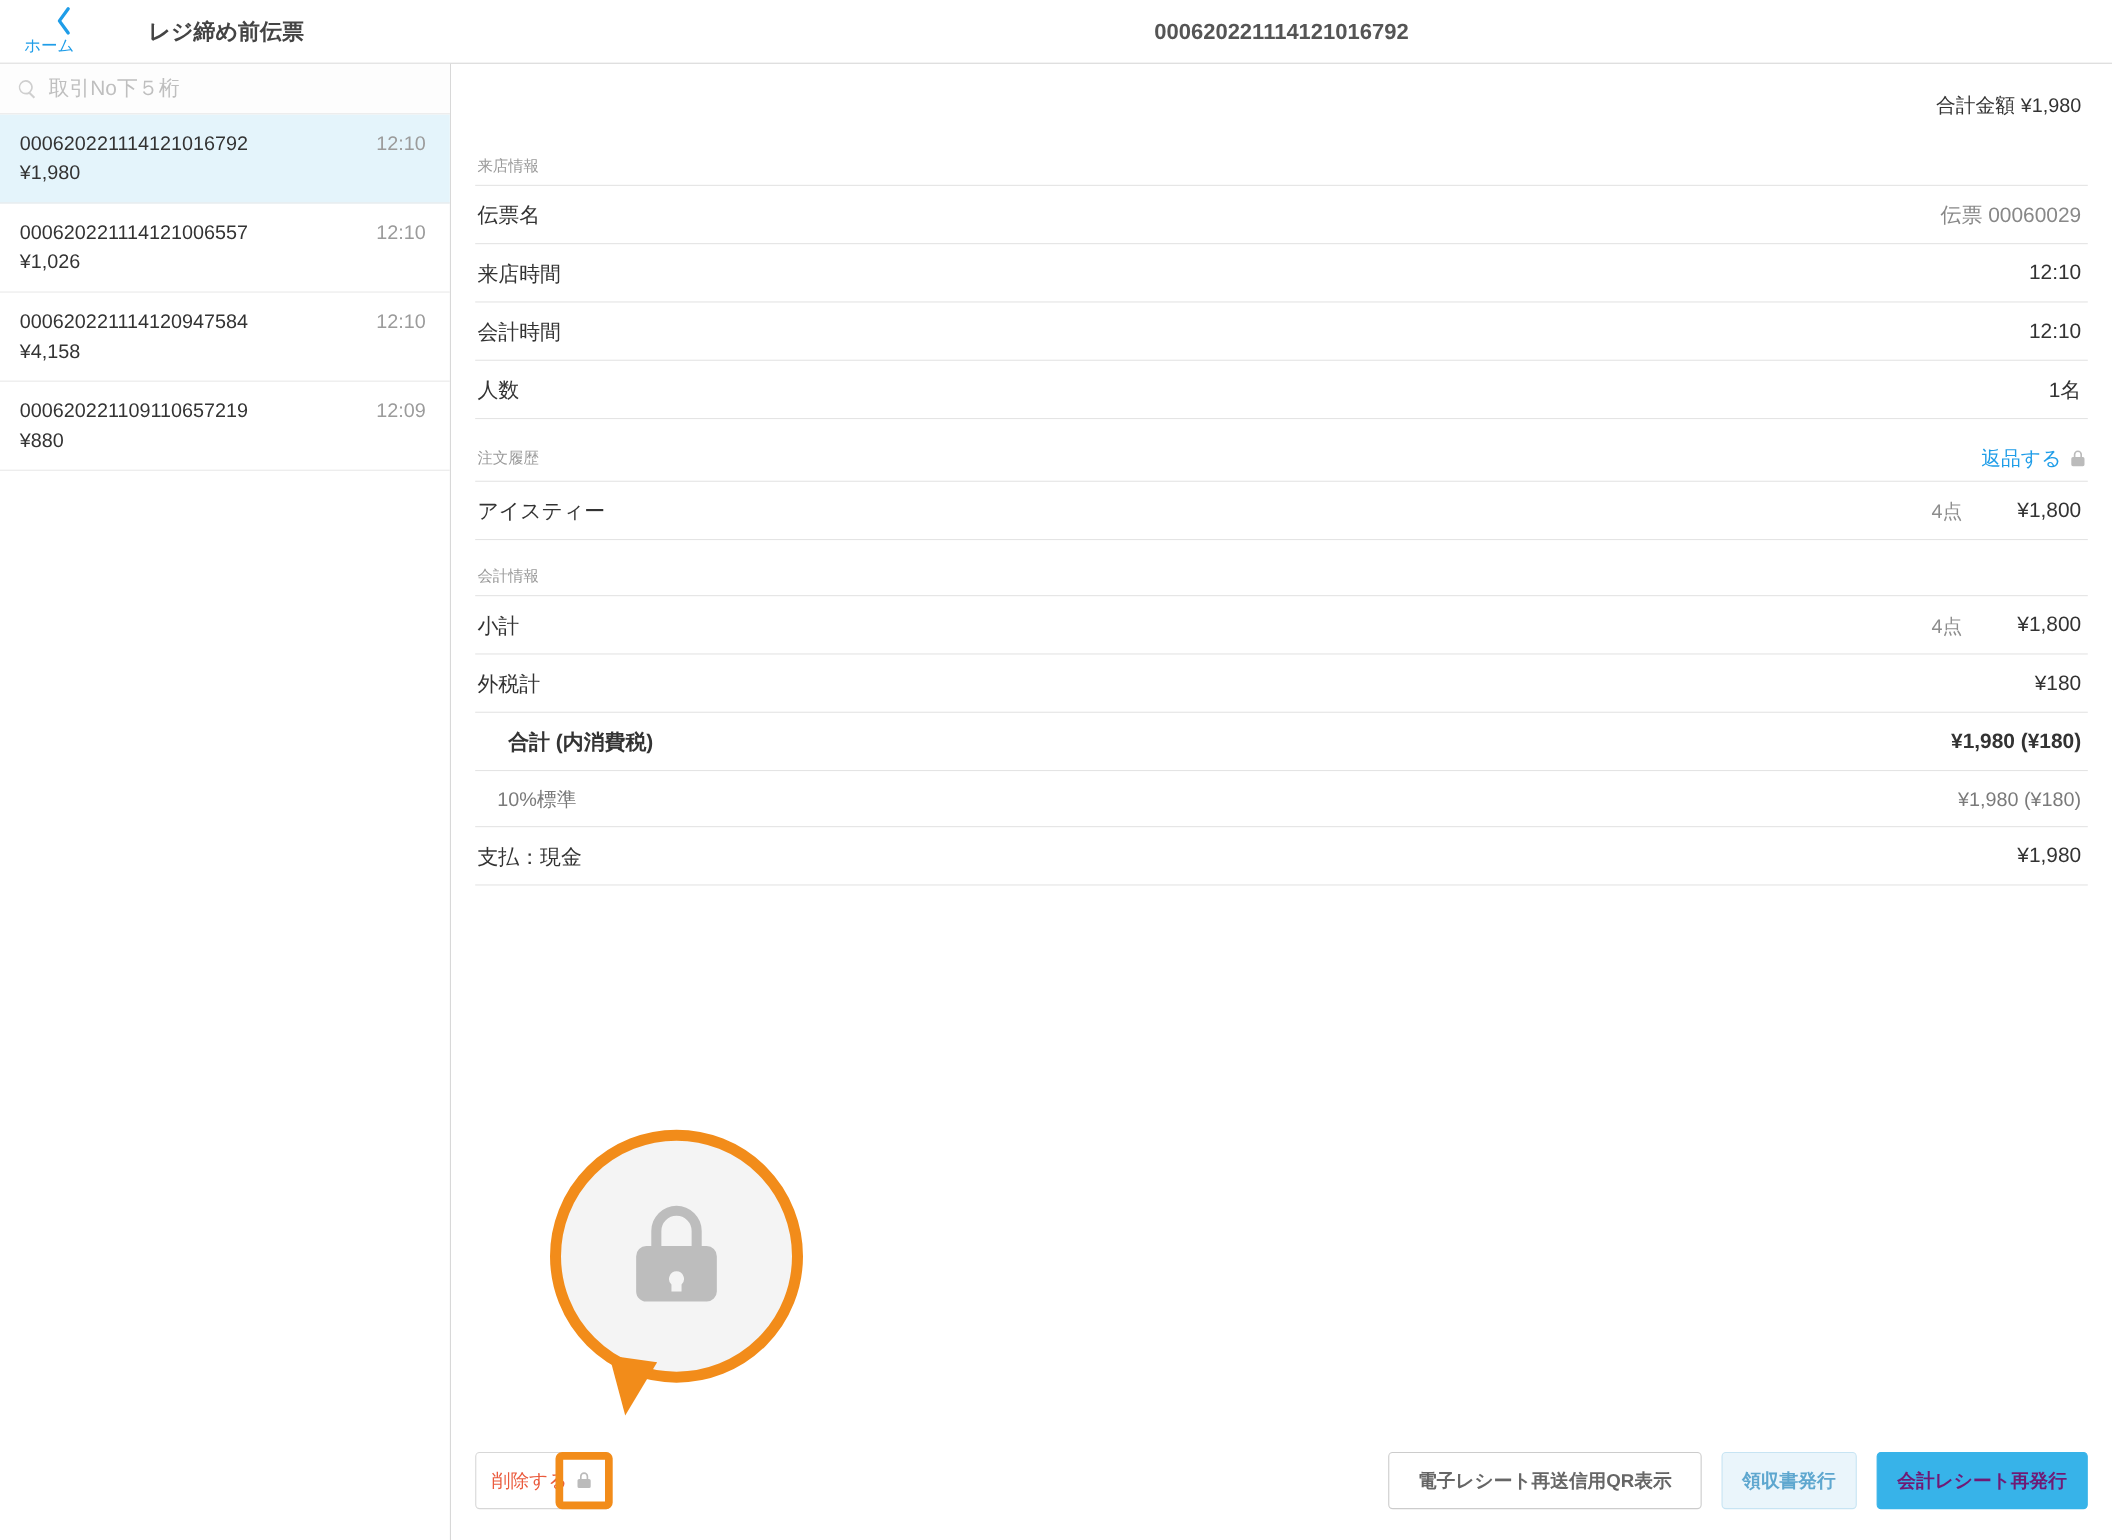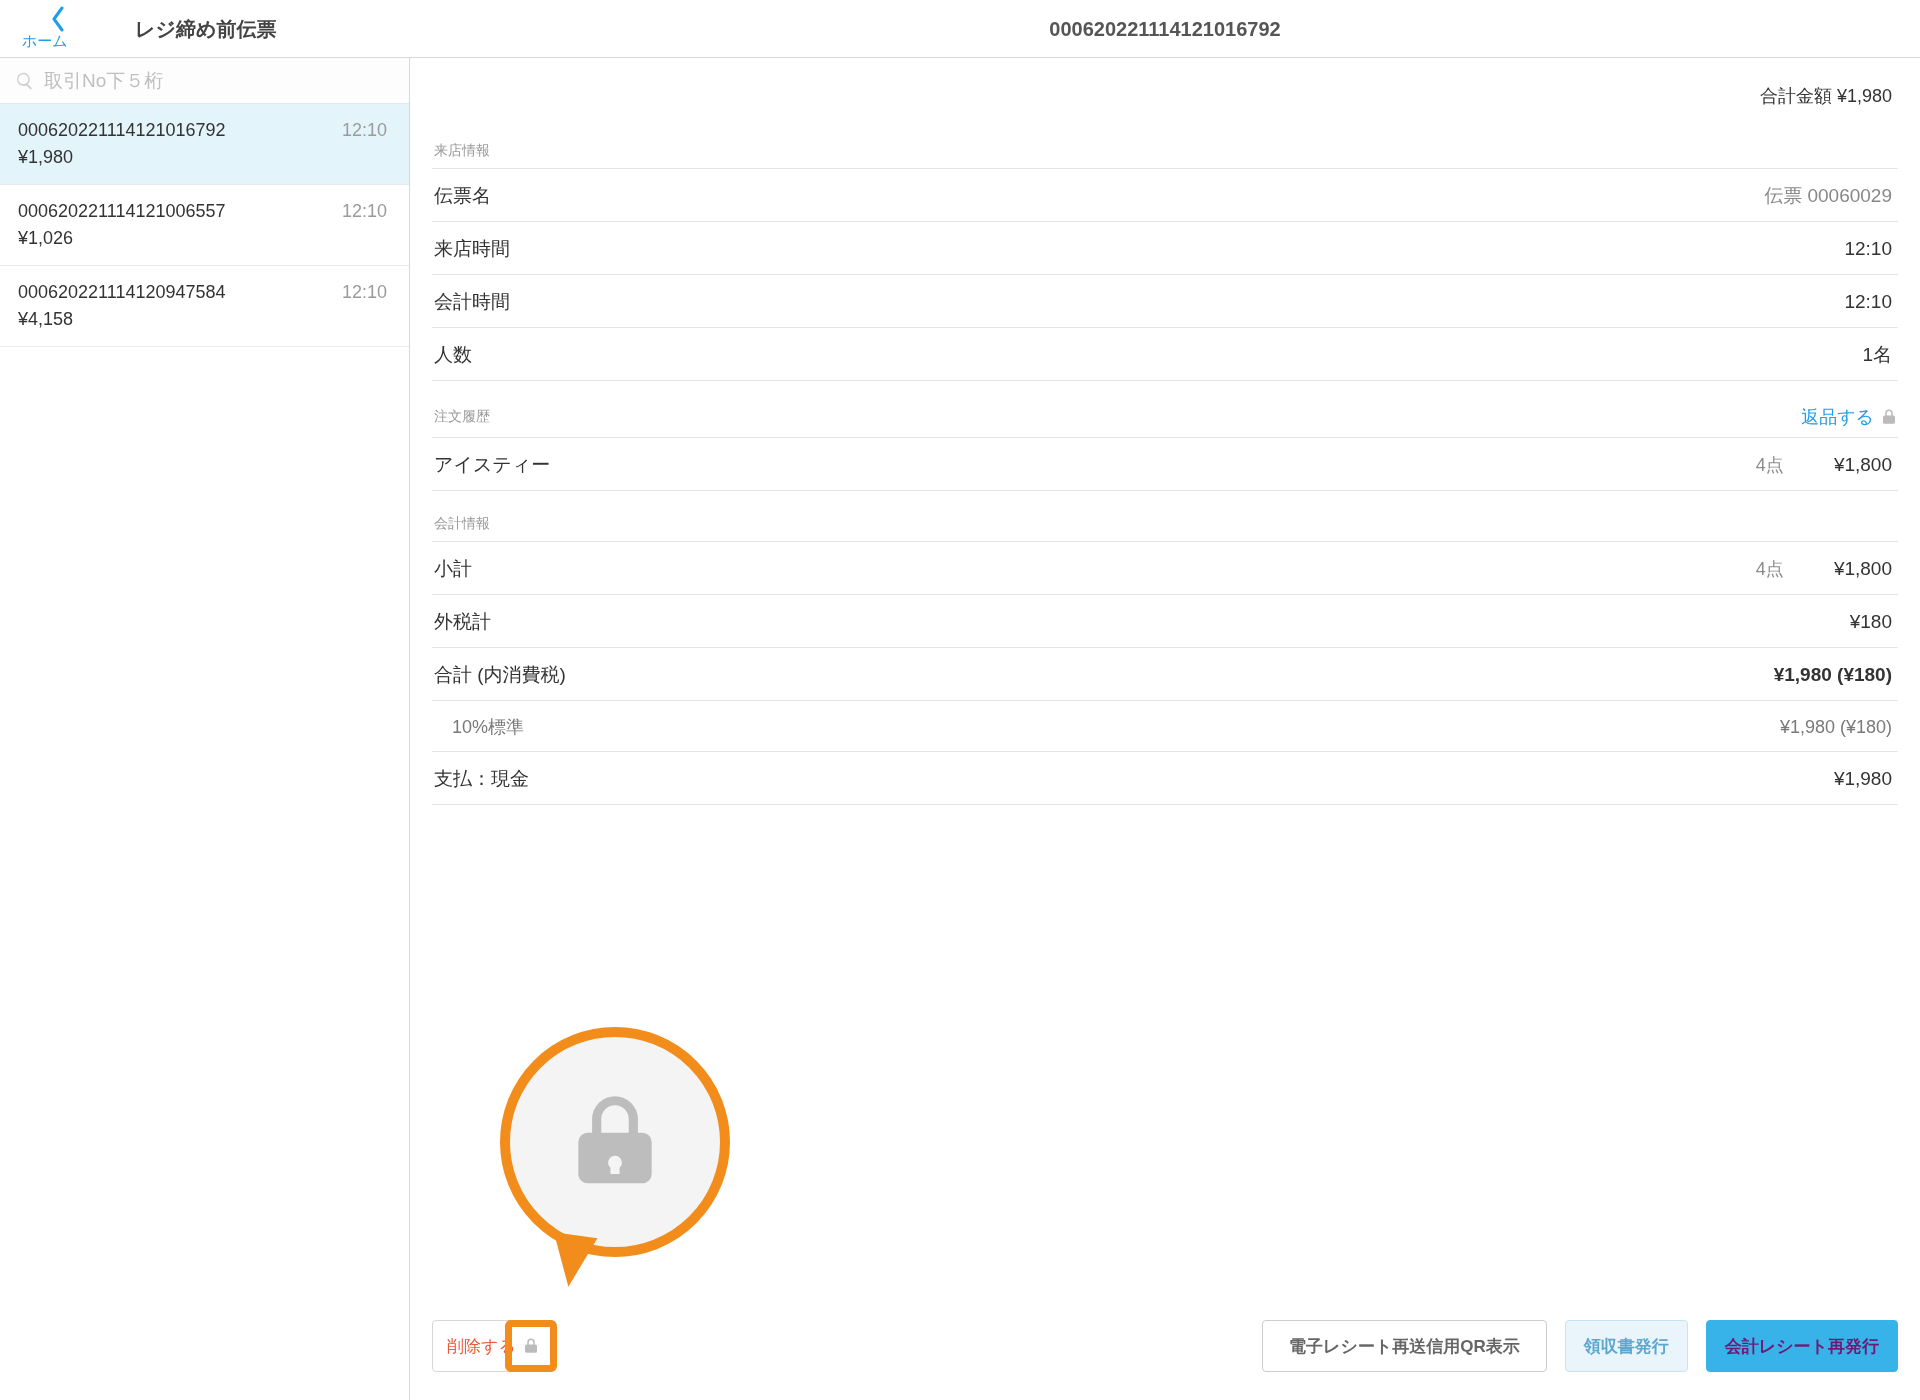--- a/index.html
+++ b/index.html
@@ -149,21 +149,21 @@
     font-size: 19px;
     color: #333;
   }
   .row.no-top { border-top: 1px solid #e4e4e4; }
   .row .label { flex: 0 0 auto; }
   .row .spacer { flex: 1; }
   .row .value { color: #333; white-space: nowrap;}
   .row .value.muted { color: #888; }
   .row.indent .label { padding-left: 18px; color: #7a7a7a; font-size: 18px; }
   .row.indent .value { color: #7a7a7a; font-size: 18px;}
-  .row.bold .label { font-weight: 400; }
+  .row.bold .label { font-weight: 700; margin-left: 28px; }
   .row.bold .value { font-weight: 700; }
   .row .qty { color: #8d8d8d; margin-right: 50px; font-size: 18px; }
 
   .footer {
     display: flex;
     align-items: stretch;
     gap: 18px;
     padding: 20px 22px 28px 22px;
     flex-shrink: 0;
   }
@@ -248,20 +248,25 @@
         </div>
         <div class="tx-item">
           <div class="tx-id">000620221114121006557</div>
           <div class="tx-amount">¥1,026</div>
           <div class="tx-time">12:10</div>
         </div>
         <div class="tx-item">
           <div class="tx-id">000620221114120947584</div>
           <div class="tx-amount">¥4,158</div>
           <div class="tx-time">12:10</div>
+        </div>
+        <div class="tx-item">
+          <div class="tx-id">000620221109110657219</div>
+          <div class="tx-amount">¥880</div>
+          <div class="tx-time">12:09</div>
         </div>
       </div>
     </div>
 
     <div class="detail">
       <div class="detail-scroll">
         <div class="total-line">
           <span>合計金額</span>
           <span> </span>
           <span>¥1,980</span>

